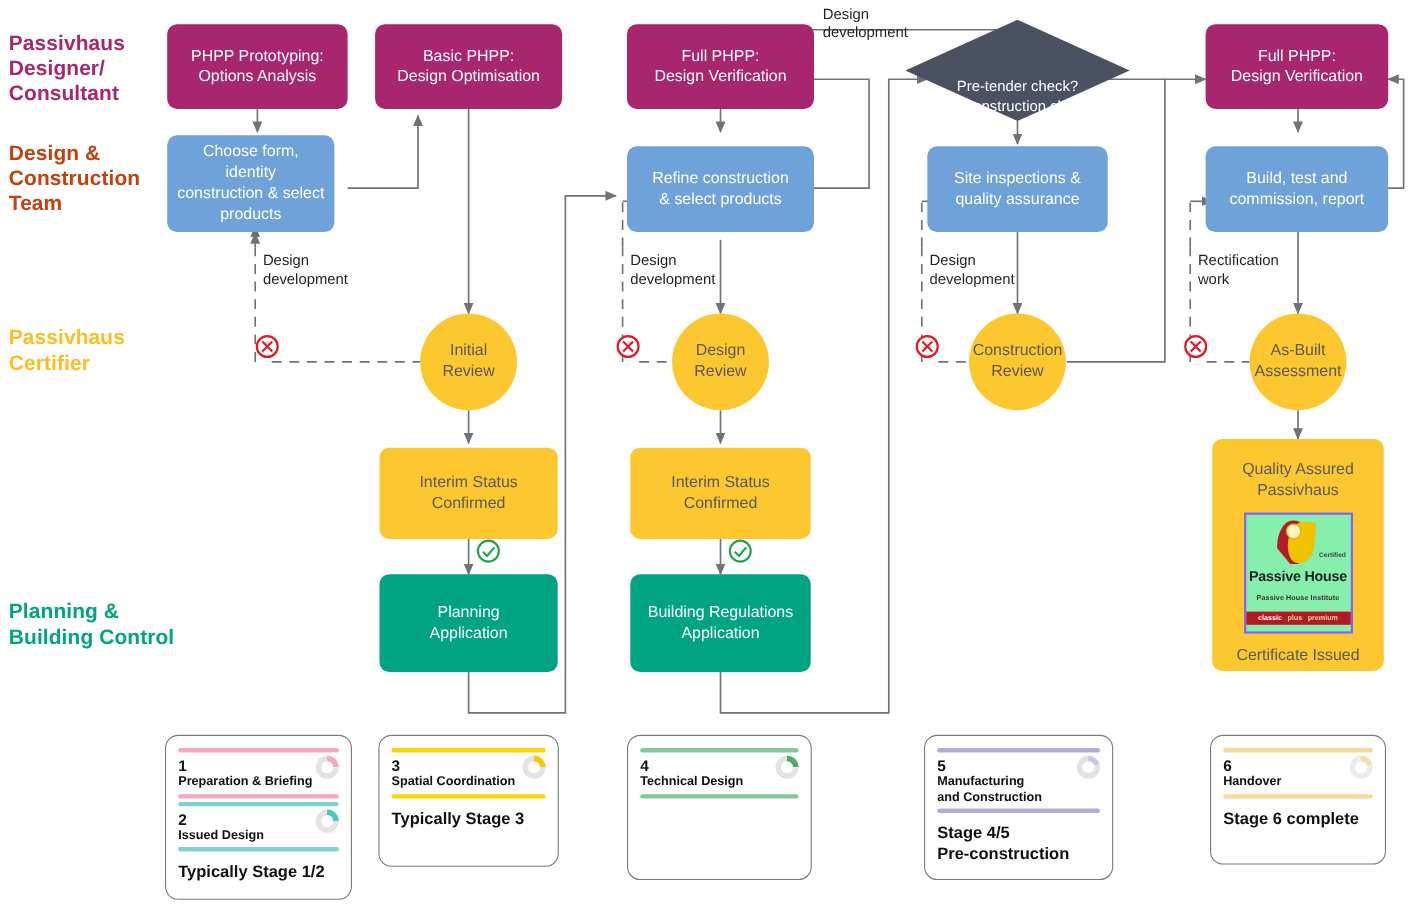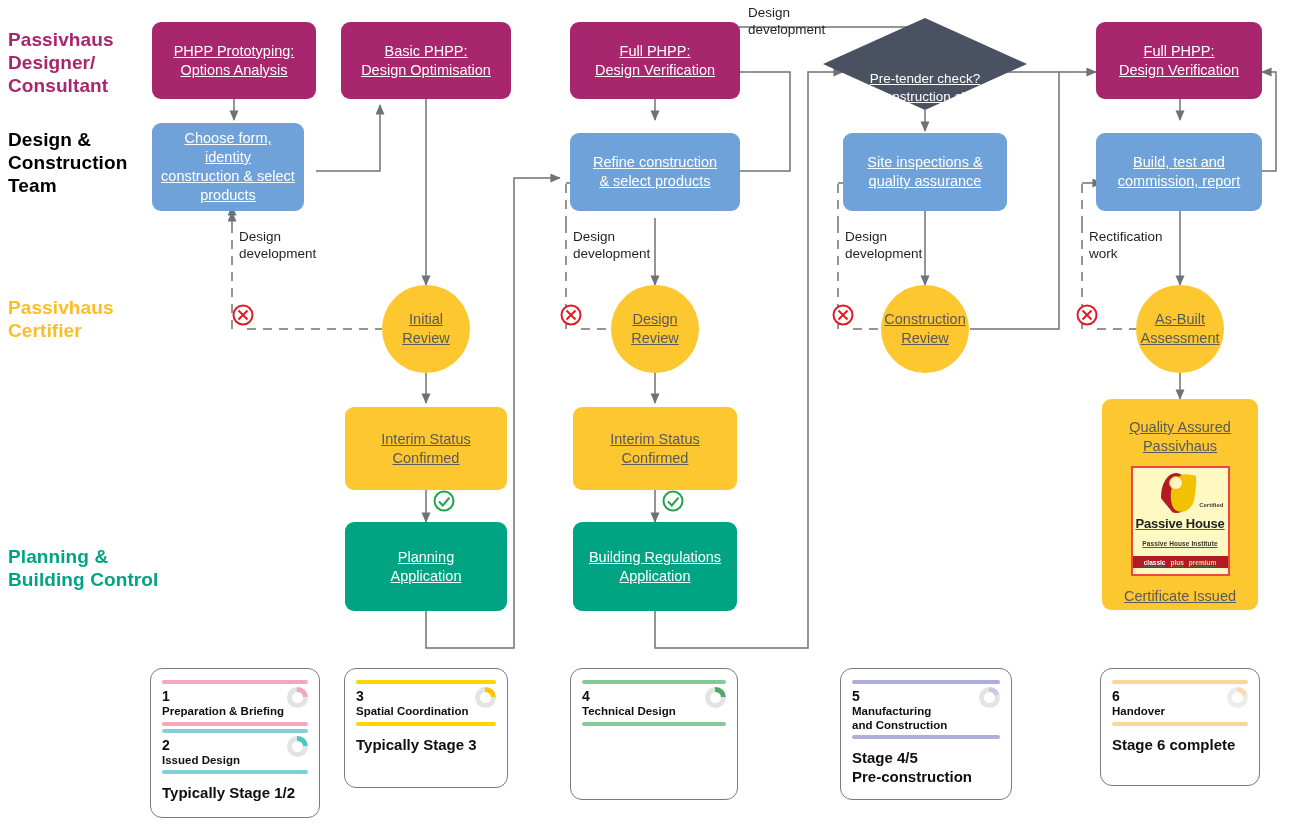--- a/index.html
+++ b/index.html
@@ -2,41 +2,41 @@
 <html><head>
 <meta charset="utf-8">
 <style>
   html,body{margin:0;padding:0;background:#ffffff;}
   body{font-family:"Liberation Sans","DejaVu Sans",sans-serif;}
   #stage{position:relative;width:1295px;height:826px;overflow:hidden;background:#fff;}
   #wires{position:absolute;left:0;top:0;width:1295px;height:826px;}
 
   .rowlabel{position:absolute;font-weight:bold;font-size:19px;line-height:23px;letter-spacing:.1px;}
   .rl-designer{color:#A8266E;}
-  .rl-team{color:#000000;}
+  .rl-team{color:#c2410c;}
   .rl-certifier{color:#FBBE24;}
   .rl-planning{color:#00A483;}
 
   .node{position:absolute;box-sizing:border-box;display:flex;align-items:center;
         justify-content:center;text-align:center;border-radius:9px;
-        font-size:14.5px;line-height:19px;padding:4px 8px;text-decoration:underline;}
+        font-size:14.5px;line-height:19px;padding:4px 8px;}
   .n-magenta{background:#A8266E;color:#ffffff;}
   .n-blue{background:#6FA2D8;color:#ffffff;}
   .n-yellow{background:#FDC72F;color:#5A5A5A;}
   .n-teal{background:#00A483;color:#ffffff;}
   .n-circle{border-radius:50%;background:#FDC72F;color:#5A5A5A;}
   .n-diamond{background:transparent;color:#ffffff;align-items:flex-end;}
   .diamond-shape{position:absolute;left:0;top:0;width:100%;height:100%;
         background:#4A5160;clip-path:polygon(50% 0,100% 50%,50% 100%,0 50%);}
   .diamond-text{position:relative;z-index:2;font-size:13.5px;line-height:18px;}
 
   .edgelabel{position:absolute;font-size:13.5px;line-height:17px;color:#231F20;}
 
-  .cert-badge{position:absolute;width:99px;height:119px;background:#fef9c3;
-        border:2px solid #ef4444;box-sizing:border-box;display:flex;flex-direction:column;
+  .cert-badge{position:absolute;width:99px;height:119px;background:#86efac;
+        border:2px solid #8b5cf6;box-sizing:border-box;display:flex;flex-direction:column;
         align-items:center;}
   .cert-logo{position:relative;width:99px;height:48px;}
   .cert-drop{position:absolute;left:30px;top:5px;width:30px;height:40px;
         background:#B01B24;border-radius:50% 50% 50% 50%/60% 60% 40% 40%;
         clip-path:polygon(0 0,100% 0,100% 100%,42% 100%,0 62%);}
   .cert-leaf{position:absolute;left:40px;top:6px;width:24px;height:38px;
         background:#F2C200;border-radius:60% 10% 55% 45%/55% 45% 45% 55%;
         transform:rotate(8deg);}
   .cert-dot{position:absolute;left:38px;top:8px;width:12px;height:12px;border-radius:50%;
         background:#FFF4C2;border:1px solid #E4B400;}

